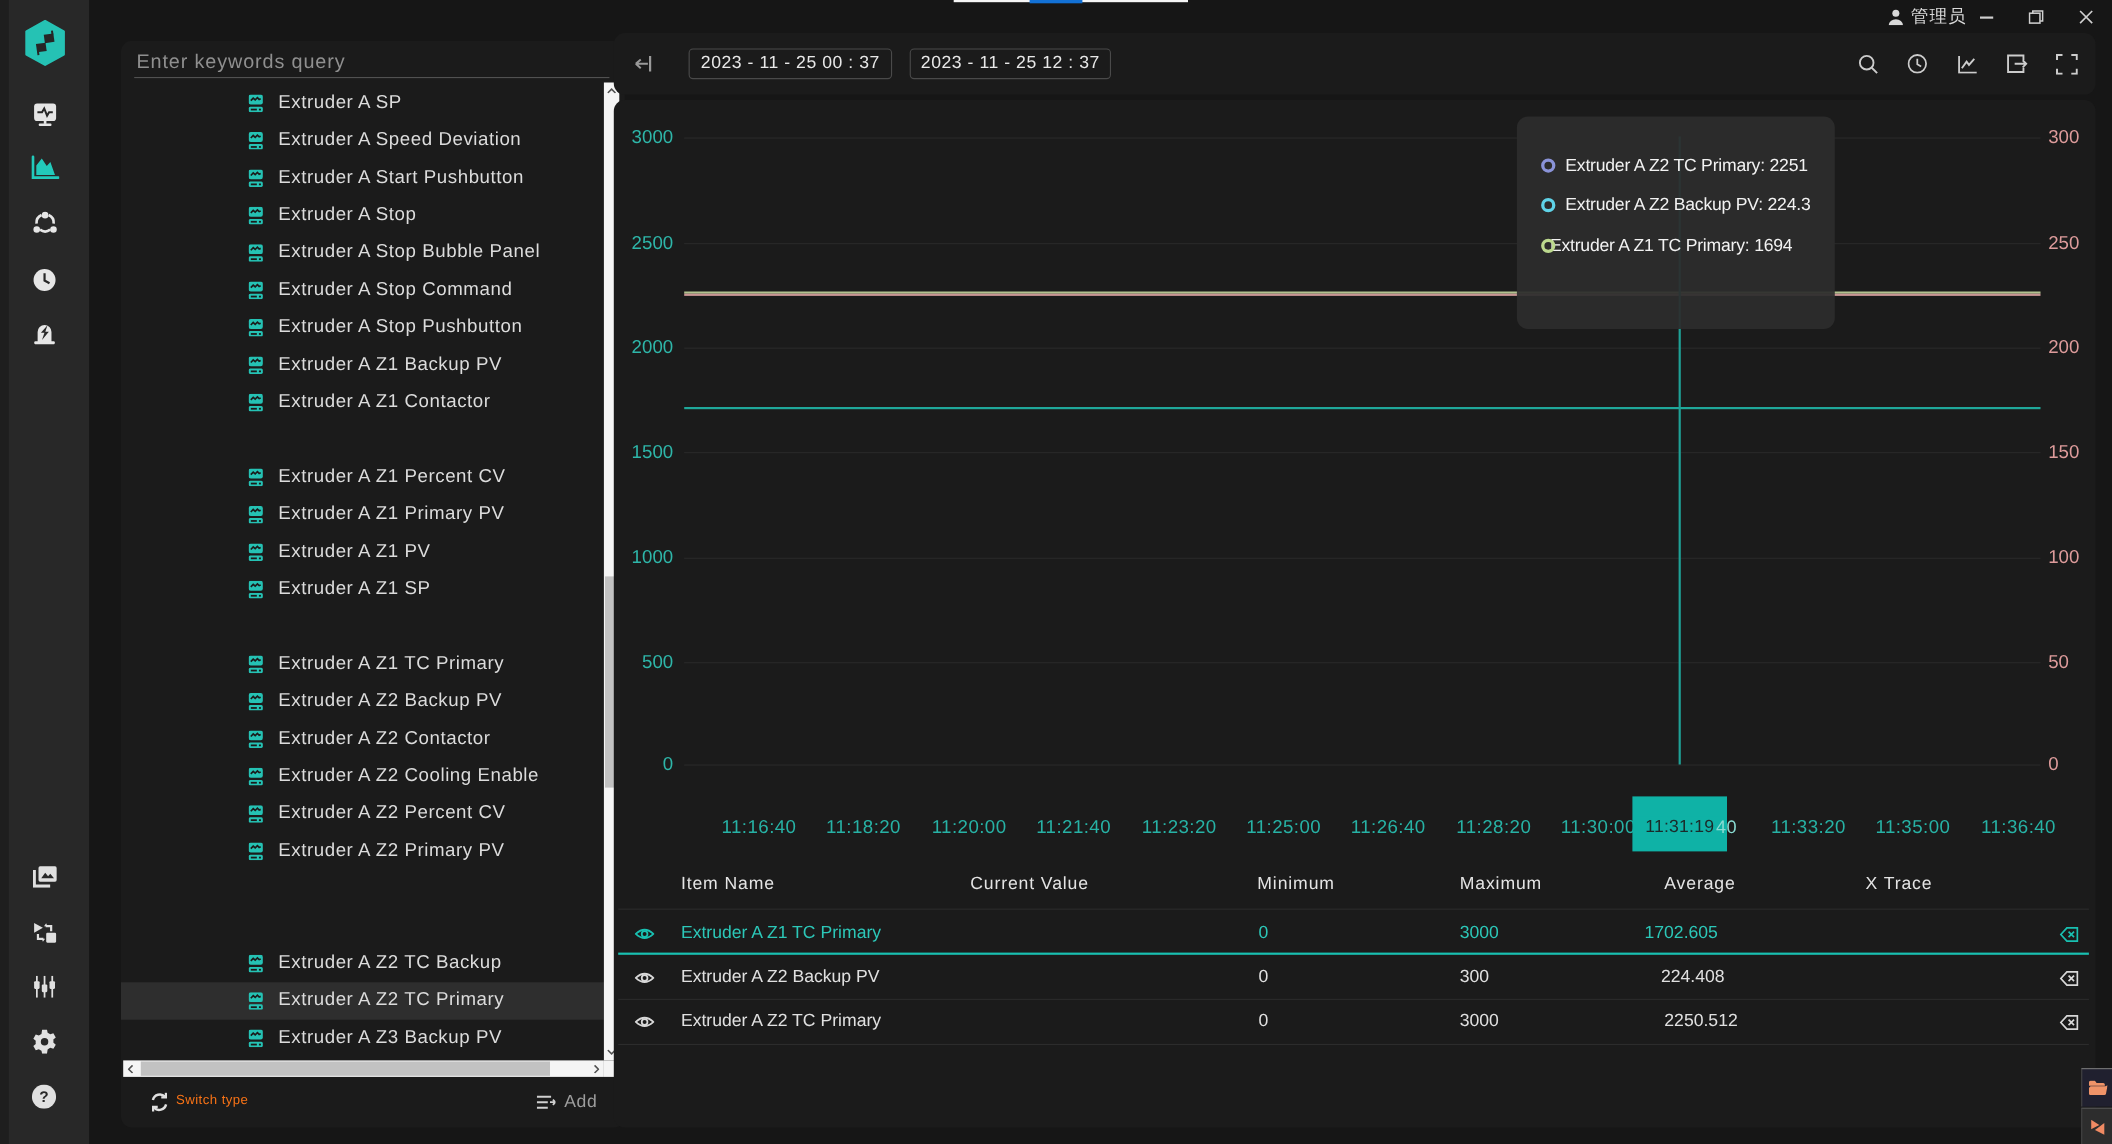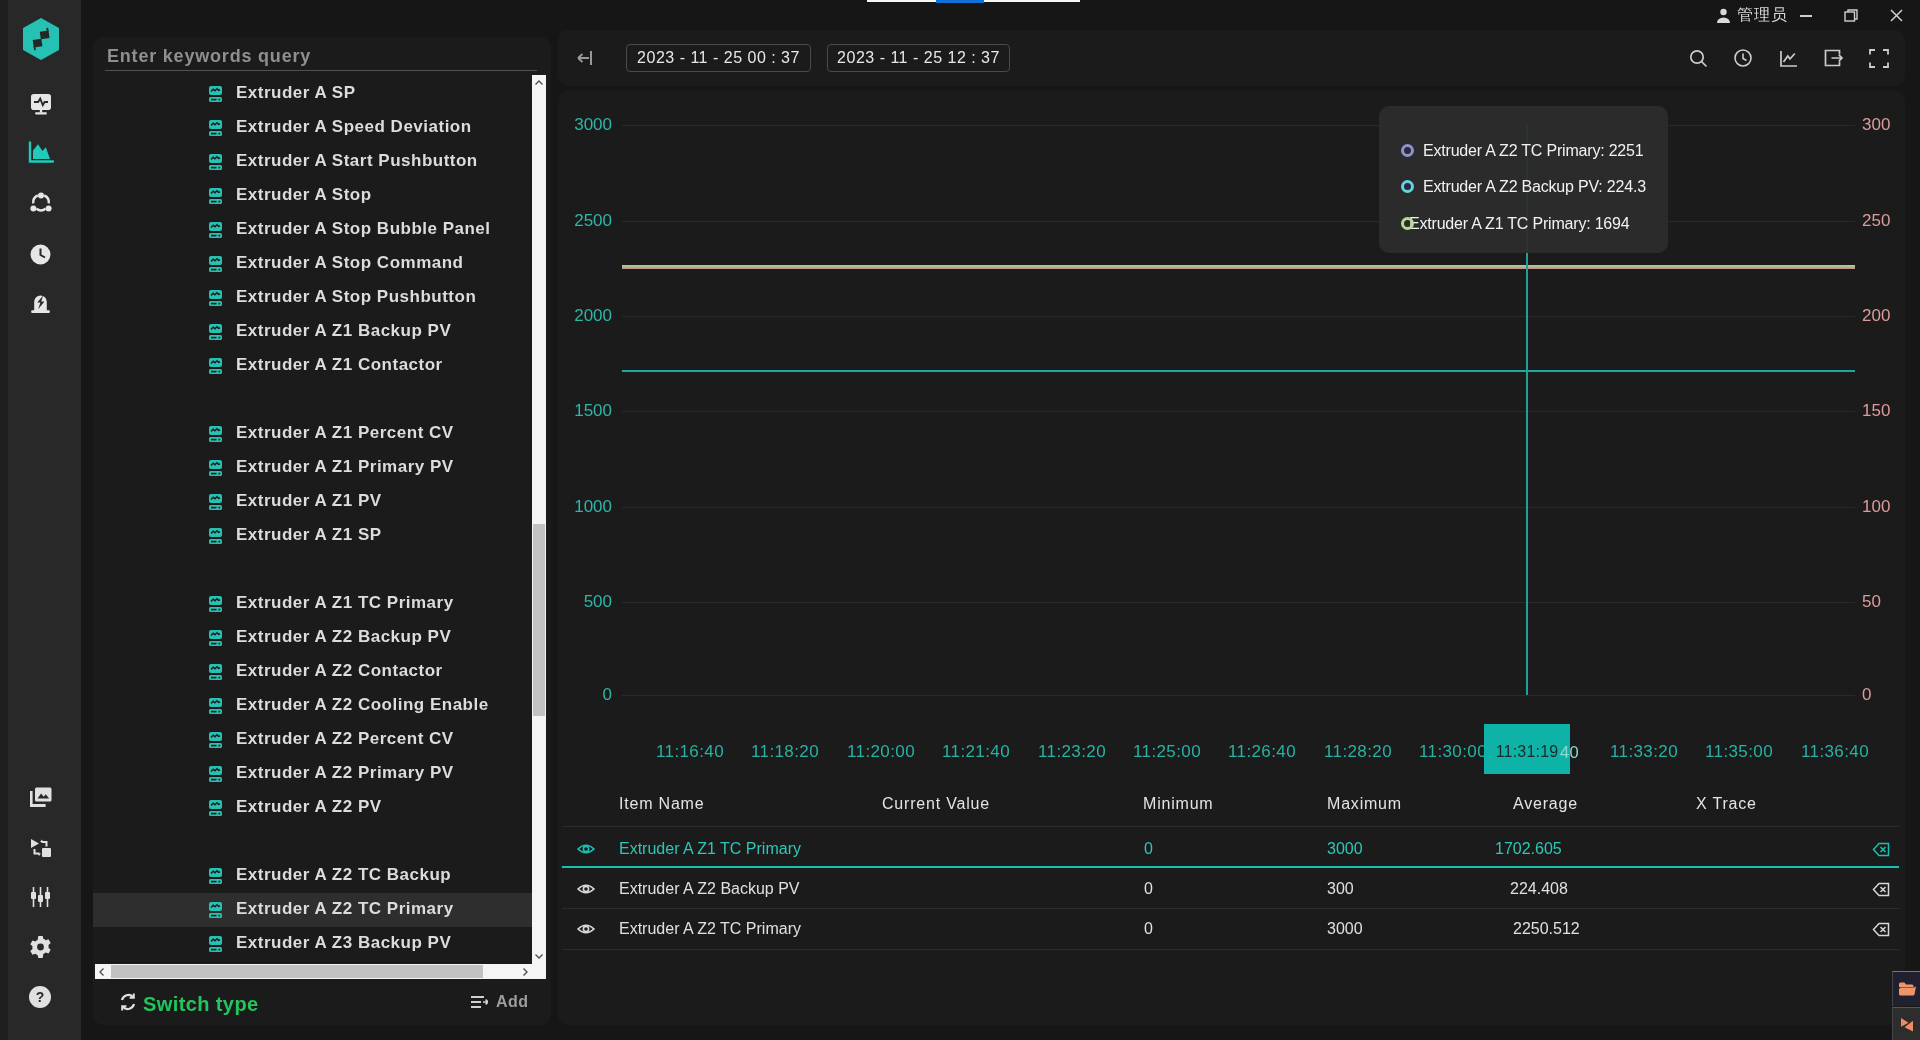--- a/index.html
+++ b/index.html
@@ -1,21 +1,21 @@
 <!DOCTYPE html>
 <html><head>
 <meta charset="utf-8">
 <style>
 * { margin:0; padding:0; box-sizing:border-box; }
 html,body { width:1920px; height:1040px; background:#161616; overflow:hidden;
   font-family:"Liberation Sans", sans-serif; }
 .abs { position:absolute; }
 #sidebar { position:absolute; left:0; top:0; width:81px; height:1040px; background:#282828; }
 #sidebar .lstrip { position:absolute; left:0; top:0; width:8px; height:1040px; background:#1e1e1e; }
-#leftpanel { position:absolute; left:93px; top:37px; width:458px; height:988px; background:#1b1b1b; border-radius:10px;font-weight:bold; }
+#leftpanel { position:absolute; left:110px; top:37px; width:458px; height:988px; background:#1b1b1b; border-radius:10px; }
 #toolbar { position:absolute; left:558px; top:30px; width:1347px; height:56px; background:#1b1b1b; border-radius:10px; }
 #chartpanel { position:absolute; left:558px; top:91px; width:1347px; height:934px; background:#1b1b1b; border-radius:10px; }
 .datebox { position:absolute; top:14px; height:28px; border:1px solid #4a4a4a; border-radius:4px;
   color:#e8e8e8; font-size:16px; line-height:26px; text-align:center; letter-spacing:0.5px; }
 .ylab-l { position:absolute; width:60px; text-align:right; color:#2eb6a9; font-size:17px; height:18px; line-height:18px; }
 .ylab-r { position:absolute; left:1304px; text-align:left; color:#dd9b9b; font-size:17px; height:18px; line-height:18px; }
 .grid { position:absolute; left:64px; width:1233px; height:1px; background:#2a2a2a; }
 .xlab { position:absolute; width:100px; text-align:center; color:#27b2a5; font-size:17px; letter-spacing:0.4px; top:651px; height:20px; line-height:20px; }
 .item { position:absolute; left:0; width:700px; height:34px; }
 .item .txt { position:absolute; left:143px; top:6px; font-size:17px; color:#dcdcdc; letter-spacing:0.5px; white-space:nowrap; }
@@ -262,26 +262,20 @@
           <use href="#tico"></use>
         </svg>
         <span class="txt">Extruder A Z2 Percent CV</span>
       </div>
     <div class="item" style="top:682px">
         <svg class="ic" width="13" height="16" viewBox="0 0 13 16">
           <use href="#tico"></use>
         </svg>
         <span class="txt">Extruder A Z2 Primary PV</span>
       </div>
-    <div class="item" style="top:716px">
-        <svg class="ic" width="13" height="16" viewBox="0 0 13 16">
-          <use href="#tico"></use>
-        </svg>
-        <span class="txt">Extruder A Z2 PV</span>
-      </div>
     <div class="item" style="top:784px">
         <svg class="ic" width="13" height="16" viewBox="0 0 13 16">
           <use href="#tico"></use>
         </svg>
         <span class="txt">Extruder A Z2 TC Backup</span>
       </div>
     <div class="item" style="top:818px;background:#2e2e2e">
         <svg class="ic" width="13" height="16" viewBox="0 0 13 16">
           <use href="#tico"></use>
         </svg>
@@ -316,21 +310,21 @@
   </div>
   <div class="abs" style="left:439px;top:927px;width:14px;height:15px;background:#f5f5f5;"></div>
 
   <div class="abs" style="left:0;top:942px;width:458px;height:46px;">
     <svg class="abs" style="left:26px;top:14px" width="18" height="18" viewBox="0 0 18 18">
       <path d="M3 7 a6.5 6.5 0 0 1 11 -3" stroke="#e0e0e0" stroke-width="2.2" fill="none"></path>
       <path d="M14.8 0.5 v4.2 h-4.2" fill="none" stroke="#e0e0e0" stroke-width="2"></path>
       <path d="M15 11 a6.5 6.5 0 0 1 -11 3" stroke="#e0e0e0" stroke-width="2.2" fill="none"></path>
       <path d="M3.2 17.5 v-4.2 h4.2" fill="none" stroke="#e0e0e0" stroke-width="2"></path>
     </svg>
-    <div class="abs" style="left:50px;top:14px;font-size:20px;letter-spacing:0.4px;color:#22c55e;">Switch type</div>
+    <div class="abs" style="left:50px;top:14px;font-size:12px;letter-spacing:0.4px;color:#f97316;">Switch type</div>
     <svg class="abs" style="left:378px;top:16px" width="17" height="15" viewBox="0 0 17 15">
       <path d="M0 2 h13 M0 7 h10 M0 12 h10" stroke="#d0d0d0" stroke-width="1.8"></path>
       <path d="M12 7 h5 m-2.4 -2.4 2.4 2.4 -2.4 2.4" stroke="#d0d0d0" stroke-width="1.6" fill="none"></path>
     </svg>
     <div class="abs" style="left:403px;top:14px;font-size:16px;letter-spacing:0.5px;color:#9d9d9d;">Add</div>
   </div>
 </div>
 
 <div id="toolbar">
   <svg class="abs" style="left:19px;top:20px" width="16" height="16" viewBox="0 0 16 16">
@@ -408,21 +402,21 @@
   <div class="xlab" style="left:750px">11:28:20</div>
   <div class="xlab" style="left:845px">11:30:00</div>
   <div class="xlab" style="left:1036px">11:33:20</div>
   <div class="xlab" style="left:1131px">11:35:00</div>
   <div class="xlab" style="left:1227px">11:36:40</div>
 
   <div class="abs" style="left:926px;top:633px;width:86px;height:50px;background:#0fb2a6;"></div>
   <div class="xlab" style="left:929px;width:80px;color:#1b2b2a;background:#0fb2a6;font-size:16px;letter-spacing:0.2px">11:31:19</div>
   <div class="abs" style="left:1002px;top:651px;height:20px;line-height:20px;font-size:16.5px;letter-spacing:0.4px;color:#8adbd2">40</div>
 
-  <div class="abs" style="left:821px;top:15px;width:289px;height:147px;background:rgba(44,44,44,0.93);border-radius:10px;">
+  <div class="abs" style="left:821px;top:15px;width:289px;height:193px;background:rgba(44,44,44,0.93);border-radius:10px;">
     <div class="tt-row" style="top:35px"><span class="ring" style="border-color:#8a93d8"></span><span style="margin-left:22px">Extruder A Z2 TC Primary: 2251</span></div>
     <div class="tt-row" style="top:71px"><span class="ring" style="border-color:#5fd3e8"></span><span style="margin-left:22px">Extruder A Z2 Backup PV: 224.3</span></div>
     <div class="tt-row" style="top:108px"><span class="ring" style="border-color:#bcd98e"></span><span style="margin-left:8px">Extruder A Z1 TC Primary: 1694</span></div>
   </div>
 
   <div class="abs" style="left:0;top:703px;width:1347px;height:231px;">
     <div class="thead" style="left:61px">Item Name</div>
     <div class="thead" style="left:324px">Current Value</div>
     <div class="thead" style="left:585px">Minimum</div>
     <div class="thead" style="left:769px">Maximum</div>

